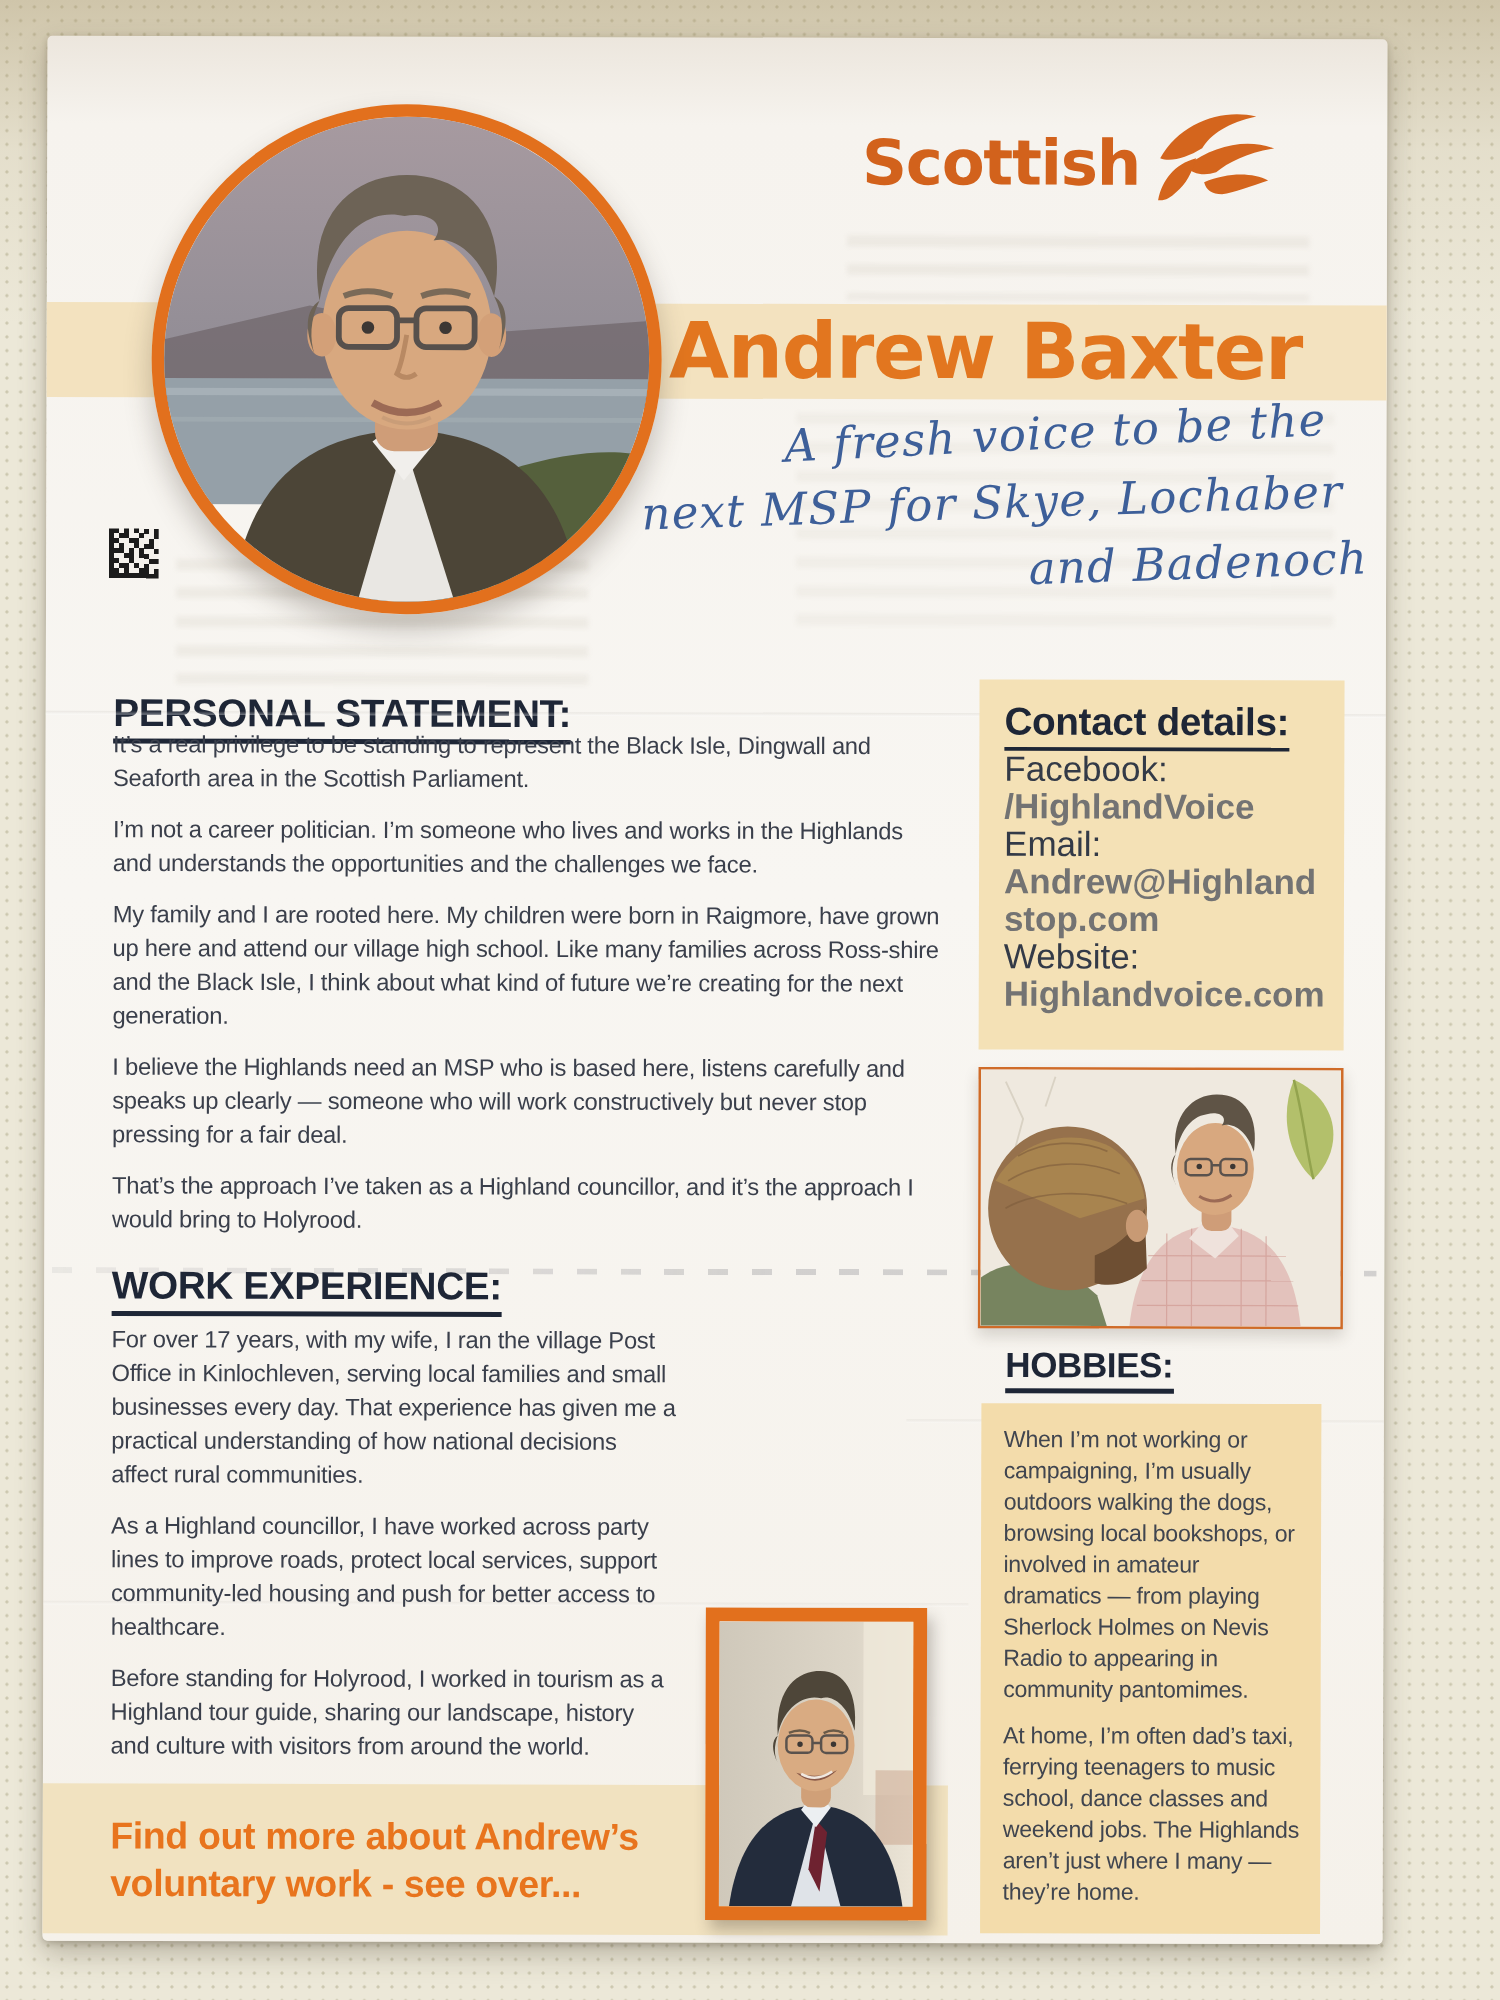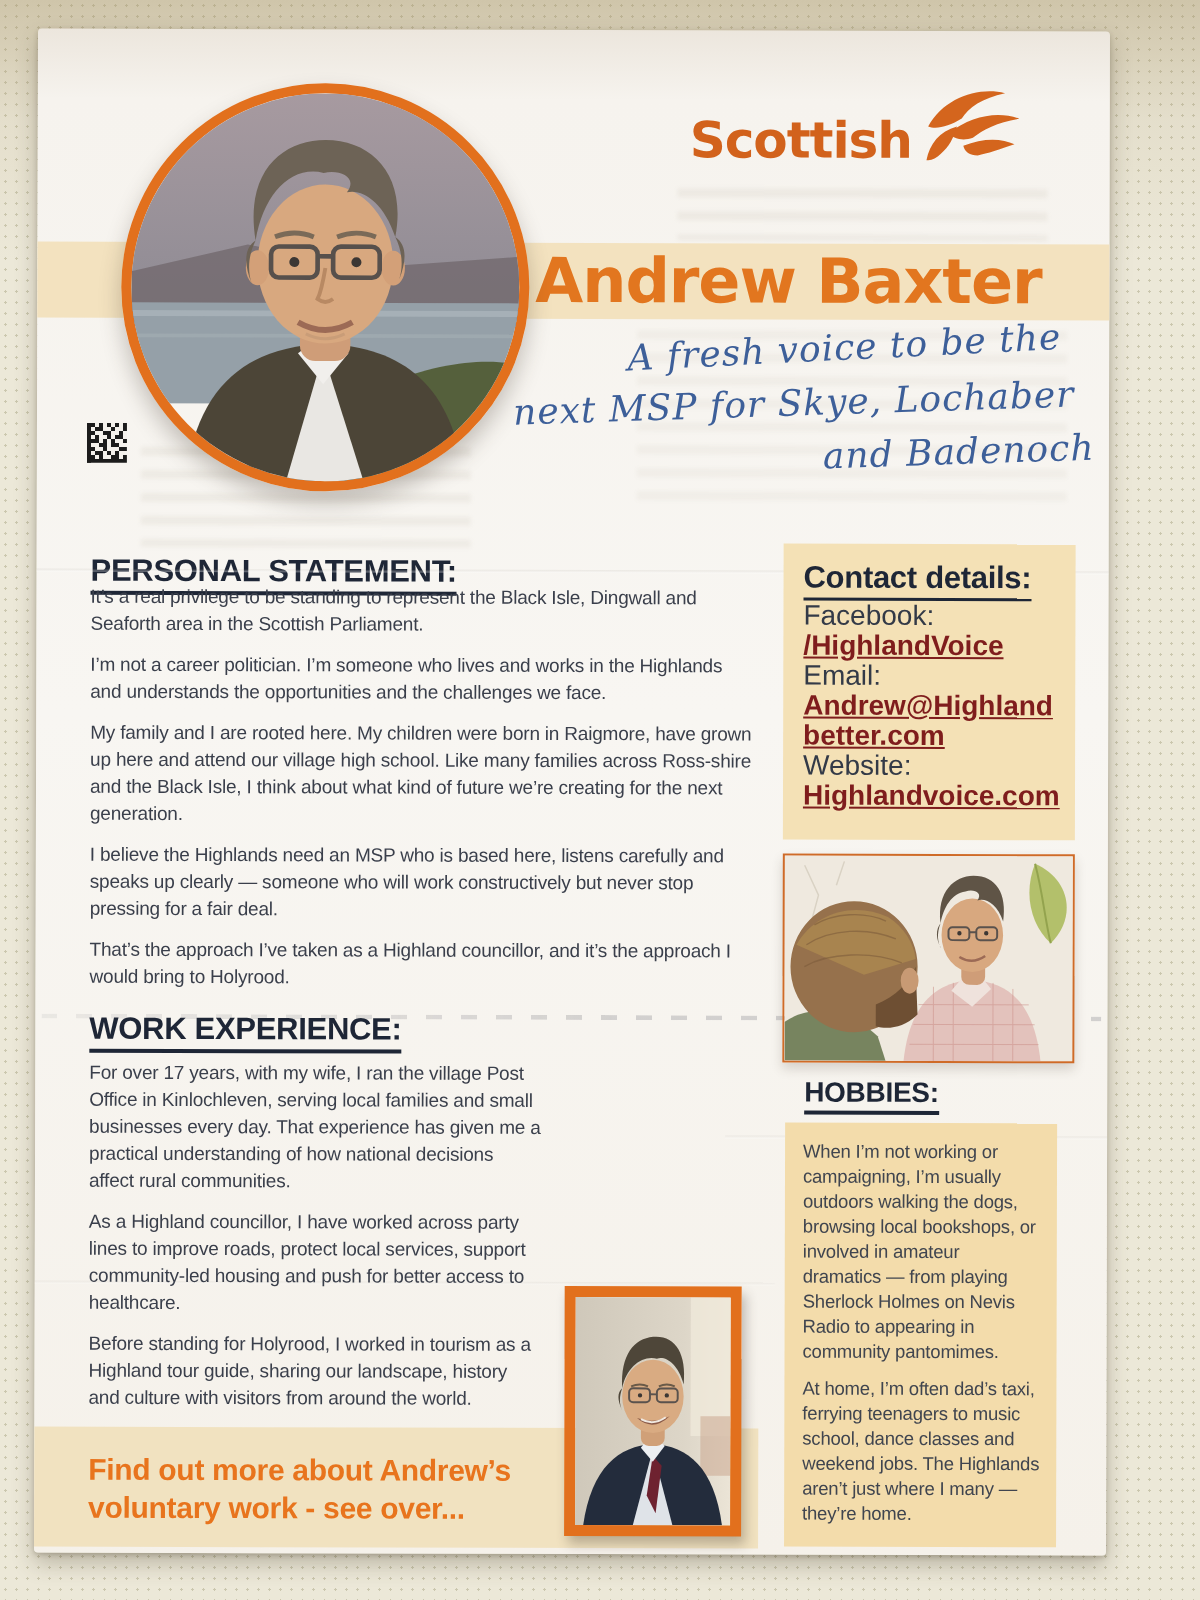--- a/index.html
+++ b/index.html
@@ -18,21 +18,21 @@
     border-radius:4px;
     box-shadow:0 10px 22px rgba(70,60,40,.30), 0 2px 5px rgba(70,60,40,.25);
     transform:rotate(.15deg);
   }
   .bleed{position:absolute;filter:blur(2px);opacity:.55;
     background:repeating-linear-gradient(180deg, rgba(150,138,112,.17) 0 9px, rgba(150,138,112,0) 9px 23px);}
   .crease{position:absolute;height:3px;background:linear-gradient(180deg,rgba(90,80,65,.12),rgba(255,255,255,.55));}
 
   
   .logo{position:absolute;left:652px;top:60px;color:#d2621c;}
-  .logo-row{display:flex;align-items:flex-end;}
+  .logo-row{display:flex;align-items:center;}
   .logo-scottish{font-family:"DejaVu Sans",sans-serif;font-weight:800;font-size:50px;line-height:56px;letter-spacing:-1px;}
   .logo-bird{margin-left:10px;margin-top:-6px;}
   .logo-libdem{font-family:"DejaVu Sans",sans-serif;font-weight:700;font-size:31px;line-height:36px;margin-top:0;color:#cf6520;}
 
   
   .banner{position:absolute;left:0;top:213px;width:100%;height:76px;background:#f3e2bf;}
   .name{position:absolute;left:498px;top:213px;height:76px;line-height:76px;
     font-family:"DejaVu Sans",sans-serif;font-weight:800;font-size:62px;letter-spacing:-1px;color:#e2761f;}
 
   
@@ -61,21 +61,21 @@
   .copy p{margin:0 0 14px 0;}
   .ps-body{left:54px;top:554px;width:666px;}
   .we-body{left:54px;top:1030px;width:666px;}
   .photo-spacer{float:right;width:200px;height:300px;margin:246px 0 0 14px;}
 
   
   .contact-box{position:absolute;left:747px;top:513px;width:292px;height:296px;background:#f4e1b6;
     padding:16px 0 0 20px;box-sizing:border-box;}
   .contact-hd{font-size:31px;border-bottom-width:3px;}
   .contact-item{font-size:28px;line-height:30px;color:#333a47;}
-  .contact-item .val{font-weight:700;color:#7f1d1d;display:block;text-decoration:underline;}
+  .contact-item .val{font-weight:700;color:#737373;display:block;}
 
   
   .conv-photo{position:absolute;left:747px;top:823px;width:288px;height:205px;border:2px solid #cf6b28;
     overflow:hidden;box-shadow:0 6px 12px rgba(60,50,40,.18);}
   .conv-photo svg{display:block;width:100%;height:100%;}
 
   
   .hobbies-box{position:absolute;left:750px;top:1092px;width:272px;height:424px;background:#f3dcab;
     padding:16px 16px 0 18px;box-sizing:border-box;color:#40454f;font-size:18.5px;line-height:25px;letter-spacing:-.2px;}
   .hobbies-box p{margin:0 0 12px 0;}
@@ -230,21 +230,21 @@
 
   <div class="contact-box">
     <span class="hd contact-hd">Contact details:</span>
     <div class="contact-item">
       <span>Facebook:</span>
       <span class="val">/HighlandVoice</span>
     </div>
     <div class="contact-item">
       <span>Email:</span>
       <span class="val">Andrew@Highland</span>
-      <span class="val">better.com</span>
+      <span class="val">stop.com</span>
     </div>
     <div class="contact-item">
       <span>Website:</span>
       <span class="val">Highlandvoice.com</span>
     </div>
   </div>
 
   <div class="conv-photo">
     <svg viewBox="0 0 290 207" preserveAspectRatio="xMidYMid slice">
       <rect width="290" height="207" fill="#efe9df"></rect>

